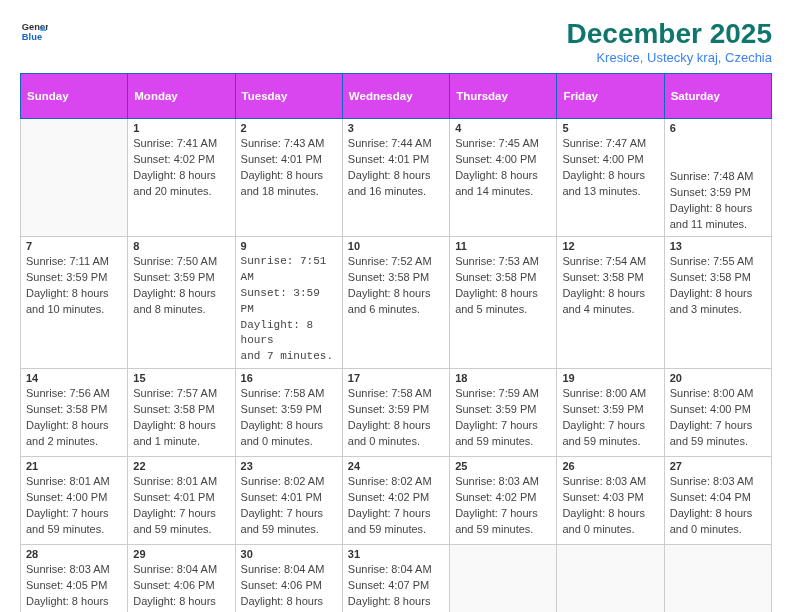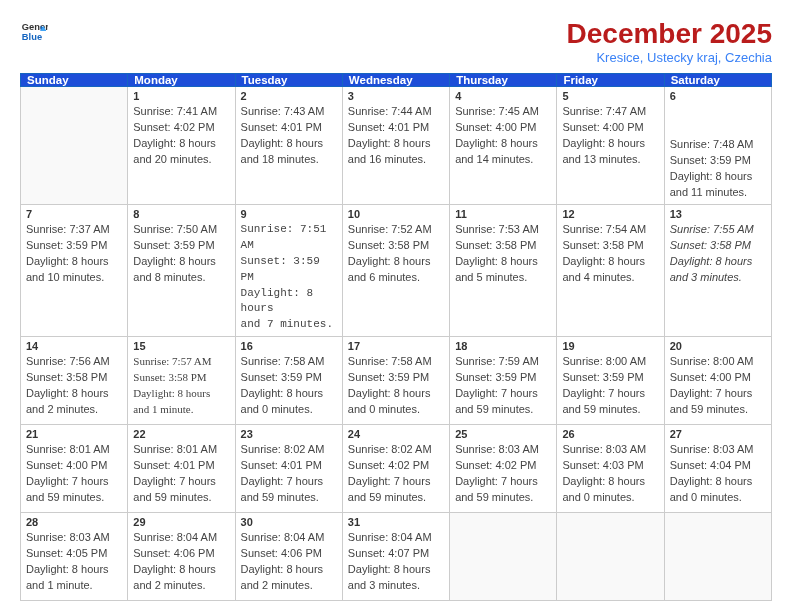--- a/index.html
+++ b/index.html
@@ -31,38 +31,38 @@
     .logo-icon {
       width: 28px;
       height: 28px;
     }
     .title-block {
       text-align: right;
     }
     .month-title {
       font-size: 28px;
       font-weight: bold;
-      color: #b91c1c;
+      color: #0f766e;
     }
     .subtitle {
       font-size: 13px;
       color: #3b82f6;
     }
     .calendar {
       flex: 1;
       border-collapse: collapse;
       width: 100%;
       table-layout: fixed;
     }
     .calendar thead tr th {
-      background: #1d4ed8;
+      background: #d946ef;
       color: #fff;
       font-size: 11.5px;
       font-weight: bold;
-      padding: 0 6px;
+      padding: 16px 6px;
       border: 1px solid #1565c0;
       text-align: left;
     }
     .calendar tbody tr td {
       border: 1px solid #ccc;
       vertical-align: top;
       padding: 3px 5px;
       font-size: 9.5px;
       color: #333;
       height: 88px;
@@ -160,21 +160,21 @@
             <span class="day-num">6</span>
             <div class="day-info" style="white-space: pre-line; margin-top: 35px;">Sunrise: 7:48 AM
 Sunset: 3:59 PM
 Daylight: 8 hours
 and 11 minutes.</div>
           </td>
         </tr>
         <tr>
           <td>
             <span class="day-num">7</span>
-            <div class="day-info" style="white-space: pre-line;">Sunrise: 7:37 AM
+            <div class="day-info" style="white-space: pre-line;">Sunrise: 7:11 AM
 Sunset: 3:59 PM
 Daylight: 8 hours
 and 10 minutes.</div>
           </td>
           <td>
             <span class="day-num">8</span>
             <div class="day-info" style="white-space: pre-line;">Sunrise: 7:50 AM
 Sunset: 3:59 PM
 Daylight: 8 hours
 and 8 minutes.</div>
@@ -202,37 +202,37 @@
           </td>
           <td>
             <span class="day-num">12</span>
             <div class="day-info" style="white-space: pre-line;">Sunrise: 7:54 AM
 Sunset: 3:58 PM
 Daylight: 8 hours
 and 4 minutes.</div>
           </td>
           <td>
             <span class="day-num">13</span>
-            <div class="day-info" style="white-space: pre-line; font-style: italic;">Sunrise: 7:55 AM
+            <div class="day-info" style="white-space: pre-line;">Sunrise: 7:55 AM
 Sunset: 3:58 PM
 Daylight: 8 hours
 and 3 minutes.</div>
           </td>
         </tr>
         <tr>
           <td>
             <span class="day-num">14</span>
             <div class="day-info" style="white-space: pre-line;">Sunrise: 7:56 AM
 Sunset: 3:58 PM
 Daylight: 8 hours
 and 2 minutes.</div>
           </td>
           <td>
             <span class="day-num">15</span>
-            <div class="day-info" style="white-space: pre-line; font-family: Liberation Serif, serif;">Sunrise: 7:57 AM
+            <div class="day-info" style="white-space: pre-line;">Sunrise: 7:57 AM
 Sunset: 3:58 PM
 Daylight: 8 hours
 and 1 minute.</div>
           </td>
           <td>
             <span class="day-num">16</span>
             <div class="day-info" style="white-space: pre-line;">Sunrise: 7:58 AM
 Sunset: 3:59 PM
 Daylight: 8 hours
 and 0 minutes.</div>

